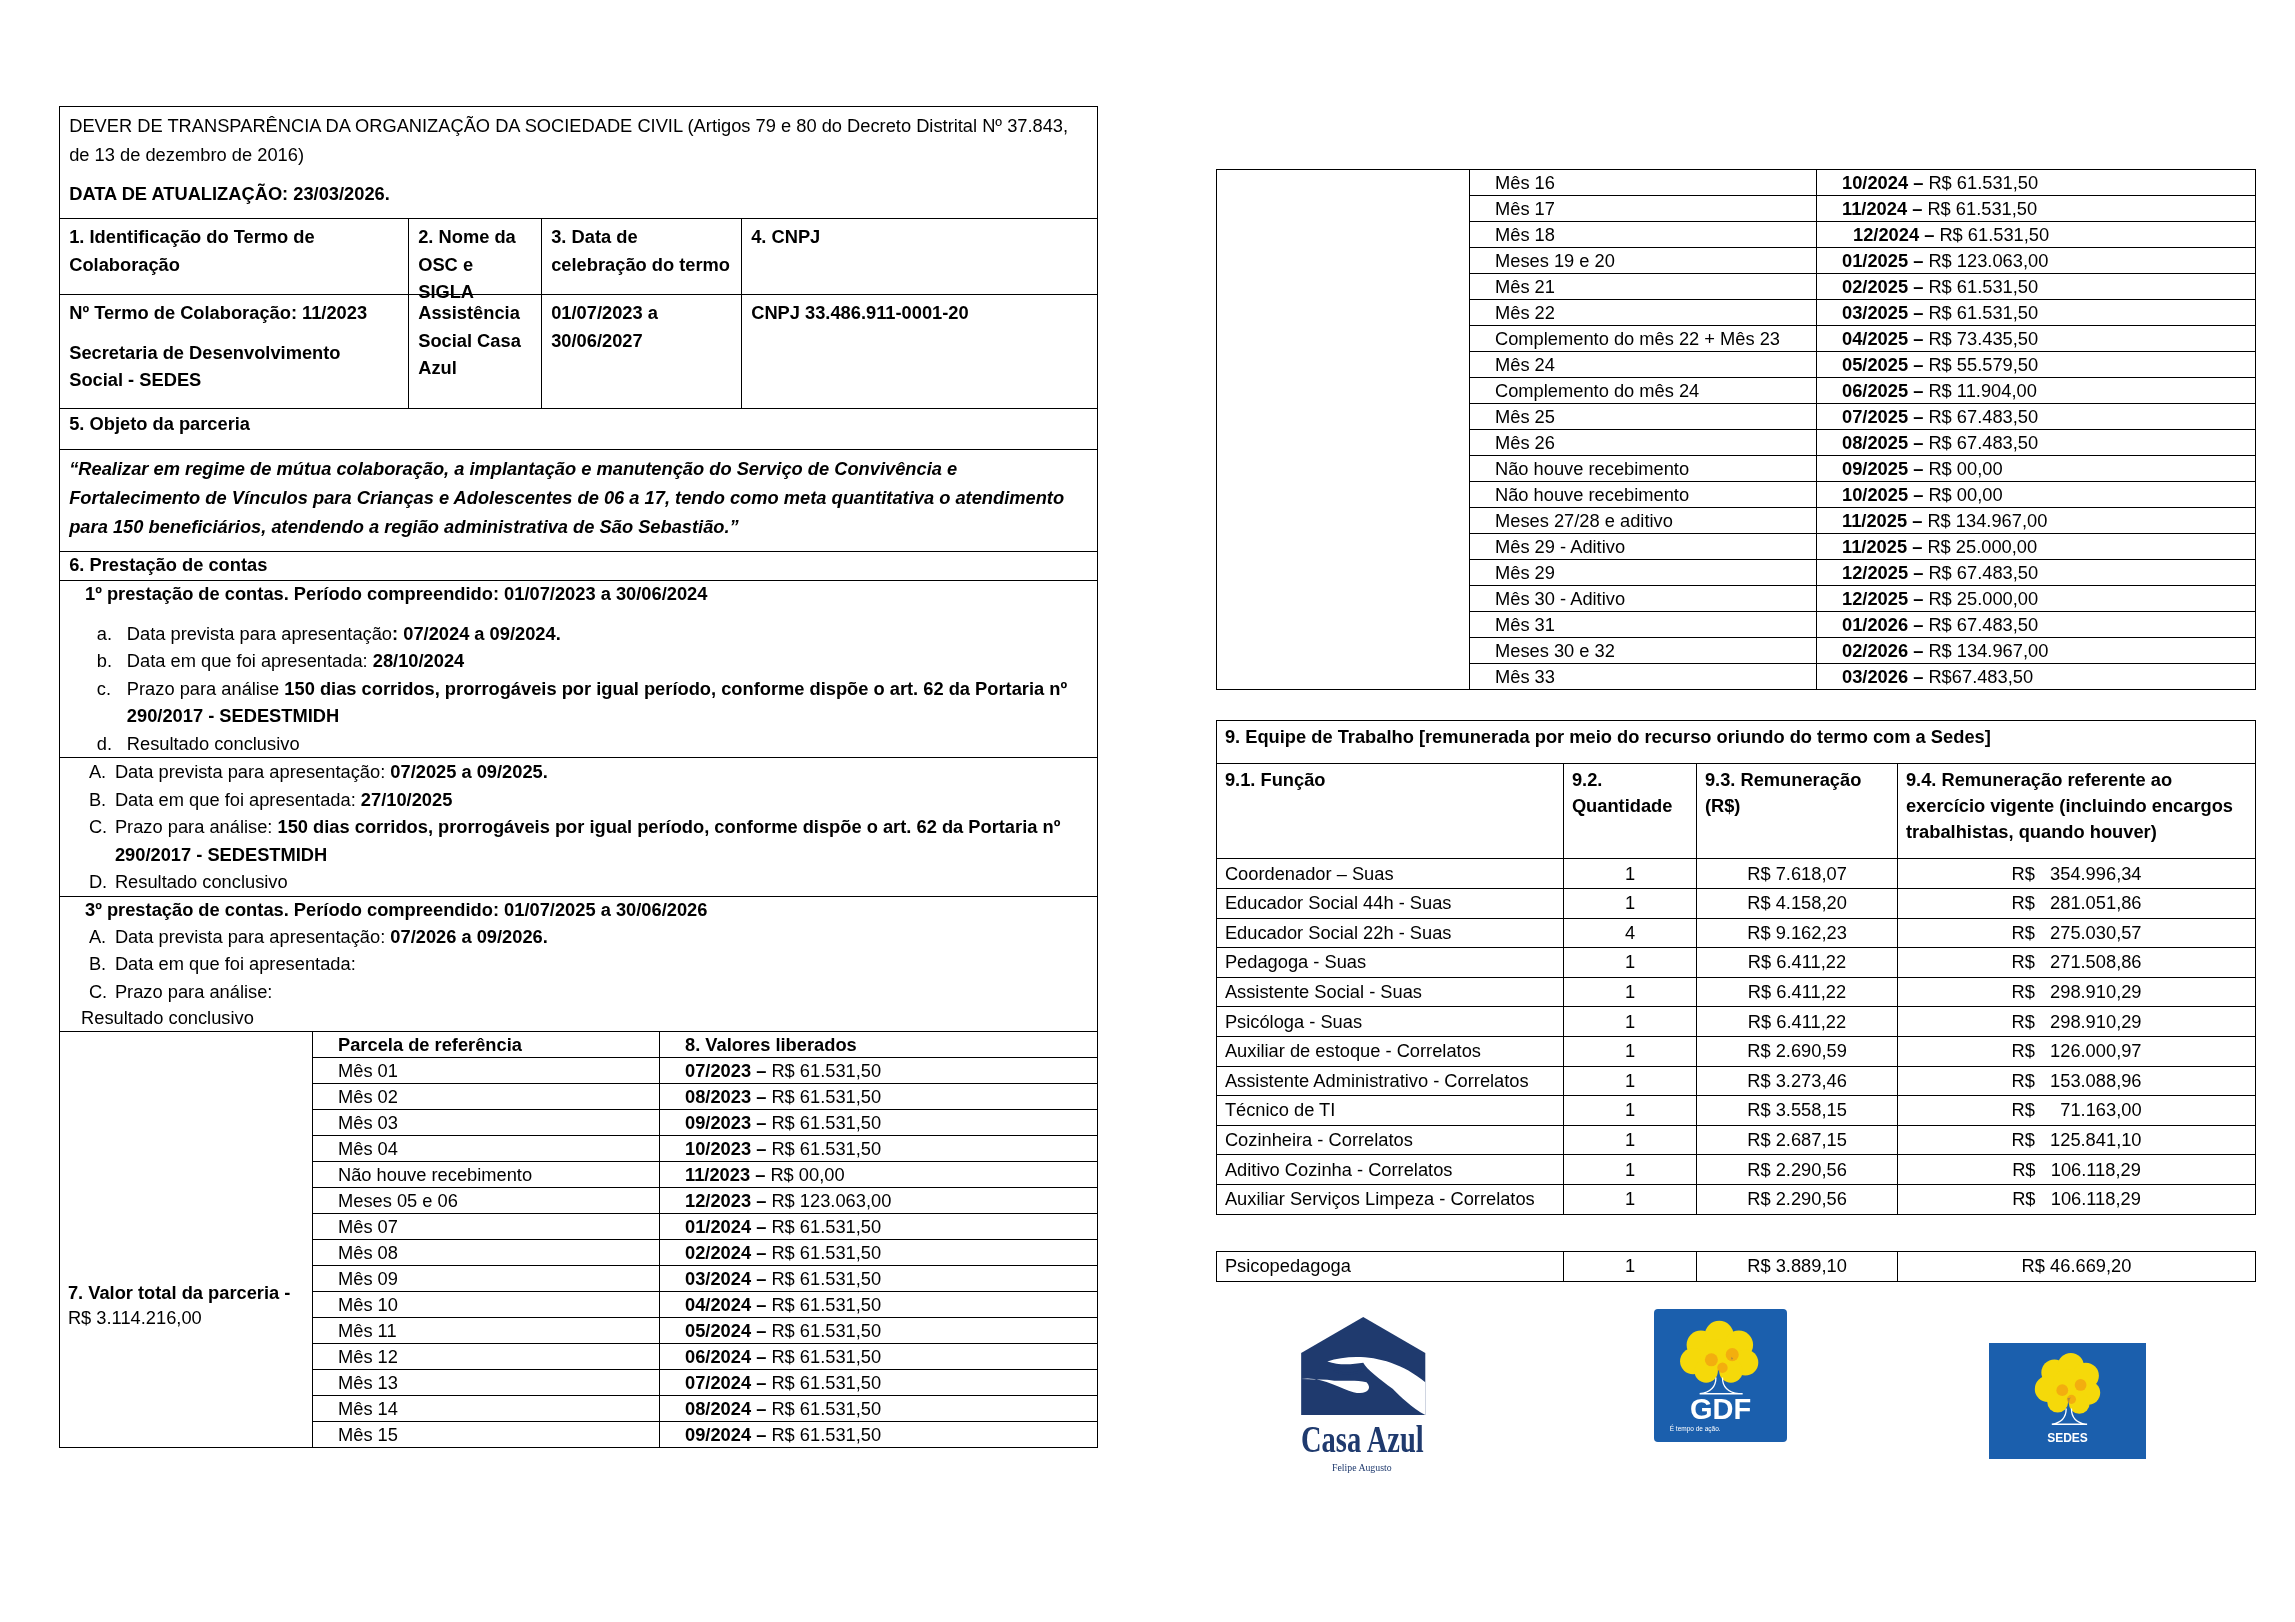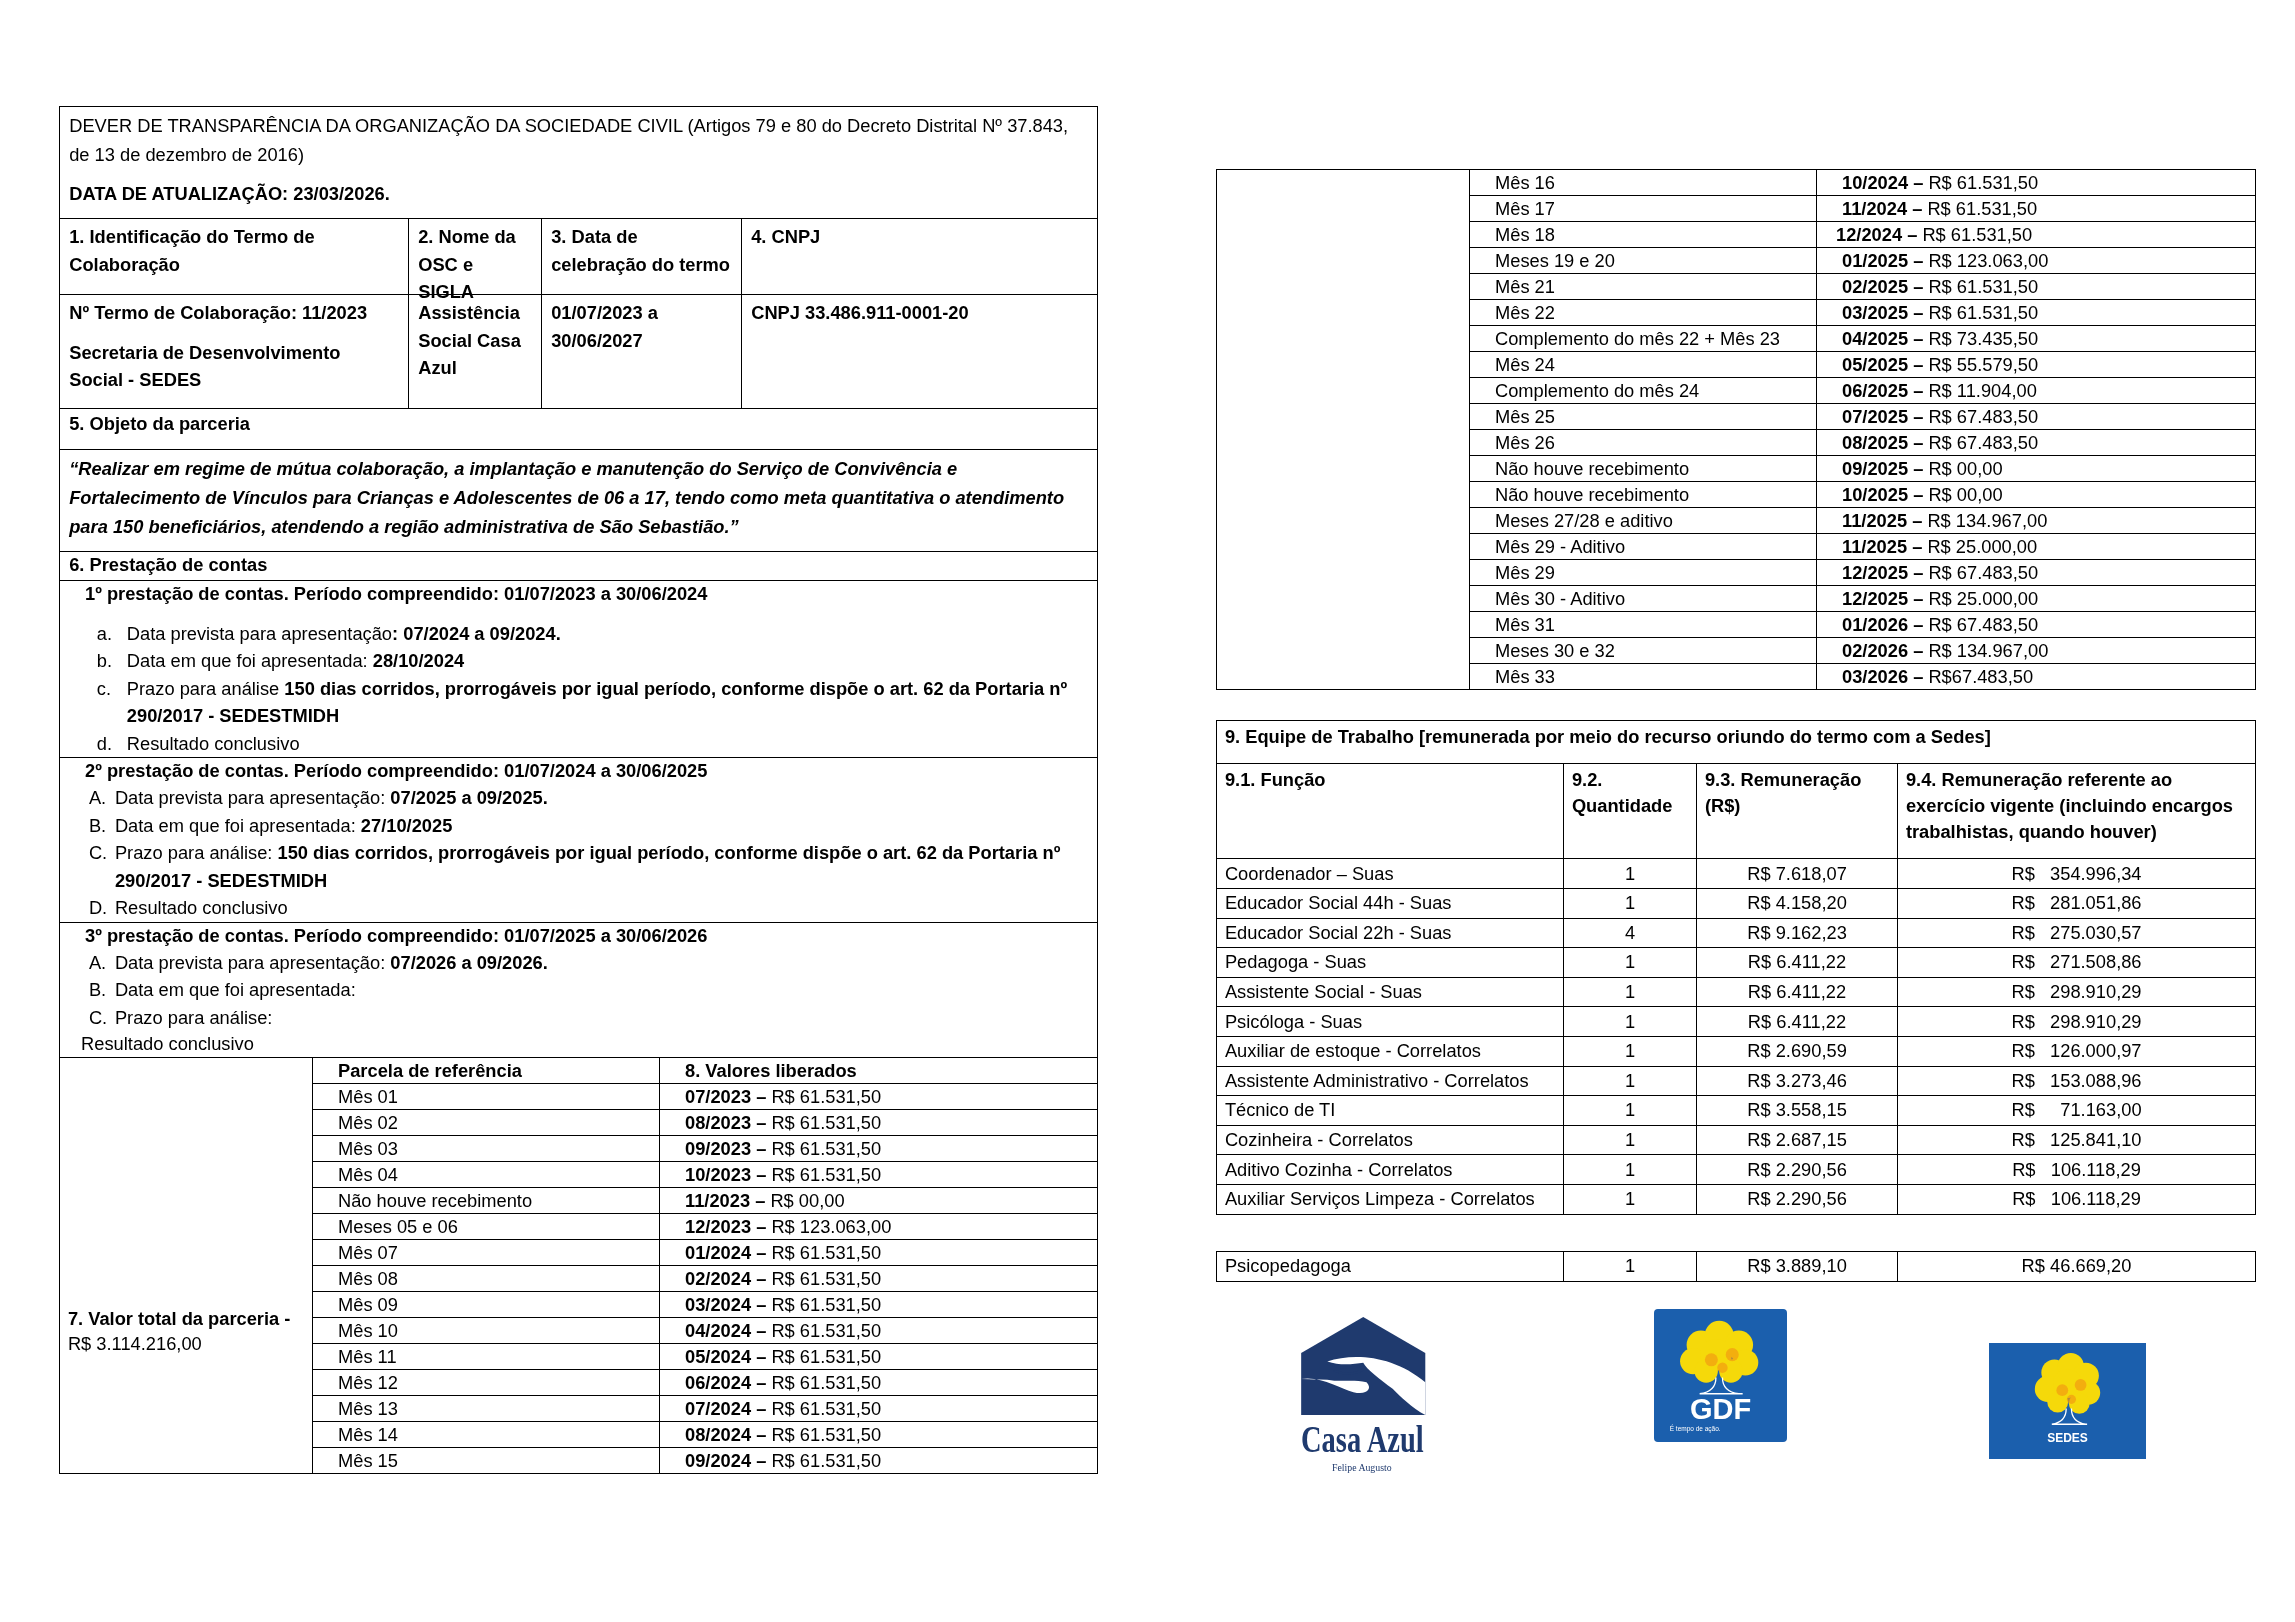--- a/index.html
+++ b/index.html
@@ -84,21 +84,20 @@
           <span><span>Prazo para análise </span><b>150 dias corridos, prorrogáveis por igual período, conforme dispõe o art. 62 da Portaria nº 290/2017 - SEDESTMIDH</b></span>
         </li>
       <li>
           <span class="mk">d.</span>
           <span>Resultado conclusivo</span>
         </li>
     </ol>
   </div>
 
   <div class="box" style="padding:0 9.2px 0 25px;">
-    <div class="t b">2º prestação de contas.  Período compreendido: 01/07/2024 a 30/06/2025</div>
     <ol class="alpha" style="padding-left:3.9px;">
       <li>
           <span class="mk" style="width:26px;">A.</span>
           <span><span>Data prevista para apresentação: </span><b>07/2025 a 09/2025.</b></span>
         </li>
       <li>
           <span class="mk" style="width:26px;">B.</span>
           <span><span>Data em que foi apresentada: </span><b>27/10/2025</b></span>
         </li>
       <li>
@@ -221,21 +220,21 @@
         <td rowspan="20"></td>
         <td style="padding-left: 25px;">Mês 16</td>
         <td style="padding-left: 25px;"><b>10/2024 – </b><span>R$ 61.531,50</span></td>
       </tr>
       <tr>
         <td style="padding-left: 25px;">Mês 17</td>
         <td style="padding-left: 25px;"><b>11/2024 – </b><span>R$ 61.531,50</span></td>
       </tr>
       <tr>
         <td style="padding-left: 25px;">Mês 18</td>
-        <td style="padding-left: 19px;"><b>12/2024 – </b><span>R$ 61.531,50</span></td>
+        <td style="padding-left: 36px;"><b>12/2024 – </b><span>R$ 61.531,50</span></td>
       </tr>
       <tr>
         <td style="padding-left: 25px;">Meses 19 e 20</td>
         <td style="padding-left: 25px;"><b>01/2025 – </b><span>R$ 123.063,00</span></td>
       </tr>
       <tr>
         <td style="padding-left: 25px;">Mês 21</td>
         <td style="padding-left: 25px;"><b>02/2025 – </b><span>R$ 61.531,50</span></td>
       </tr>
       <tr>

